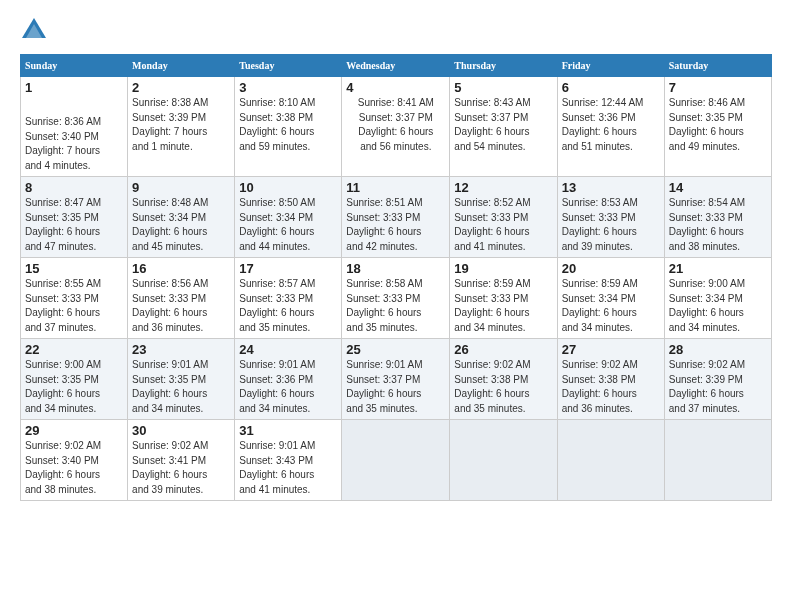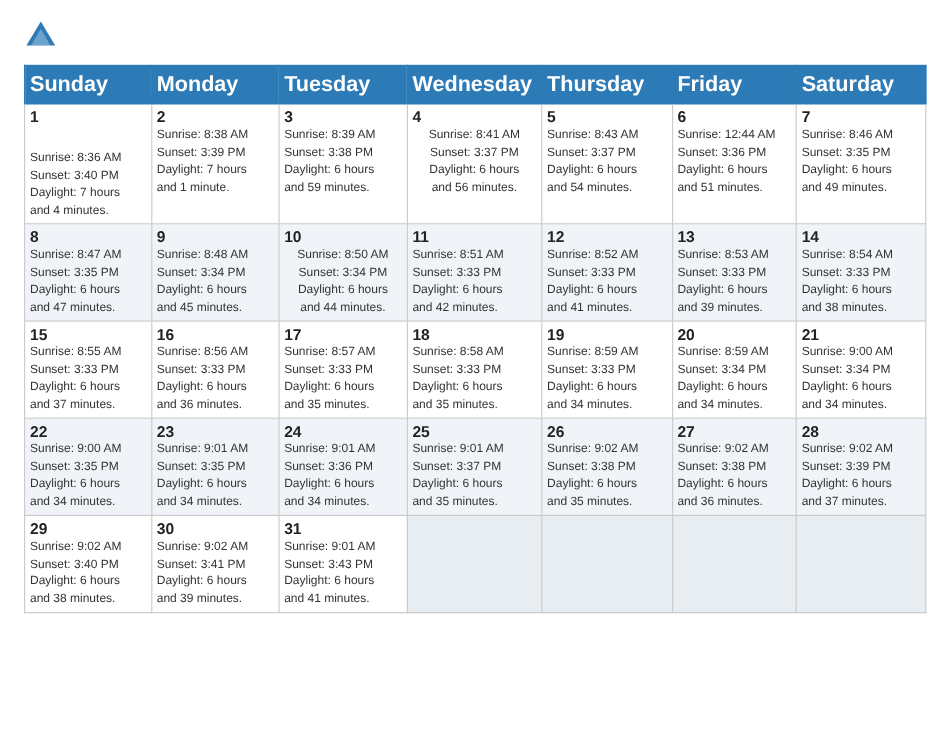--- a/index.html
+++ b/index.html
@@ -63,21 +63,22 @@
       border-collapse: collapse;
       font-size: 10.5px;
     }
     .calendar thead tr th {
       background: #2c7bb6;
       color: #fff;
       font-weight: bold;
       padding: 5px 4px;
       text-align: left;
       border: 1px solid #2c7bb6;
-      font-size: 18px;
+      font-size: 10px;
+      font-family: Liberation Serif, serif;
     }
     .calendar tbody tr td {
       border: 1px solid #ccc;
       padding: 3px 4px;
       vertical-align: top;
       width: 113px;
       background: #fff;
       height: 80px;
     }
     .calendar tbody tr:nth-child(even) td {
@@ -143,21 +144,21 @@
           </td>
           <td>
             <span class="day-num">2</span>
             <div class="day-info" style="white-space: pre-line;">Sunrise: 8:38 AM
 Sunset: 3:39 PM
 Daylight: 7 hours
 and 1 minute.</div>
           </td>
           <td>
             <span class="day-num">3</span>
-            <div class="day-info" style="white-space: pre-line;">Sunrise: 8:39 AM
+            <div class="day-info" style="white-space: pre-line;">Sunrise: 8:10 AM
 Sunset: 3:38 PM
 Daylight: 6 hours
 and 59 minutes.</div>
           </td>
           <td>
             <span class="day-num">4</span>
             <div class="day-info" style="white-space: pre-line; text-align: center;">Sunrise: 8:41 AM
 Sunset: 3:37 PM
 Daylight: 6 hours
 and 56 minutes.</div>
@@ -194,21 +195,21 @@
           </td>
           <td>
             <span class="day-num">9</span>
             <div class="day-info" style="white-space: pre-line;">Sunrise: 8:48 AM
 Sunset: 3:34 PM
 Daylight: 6 hours
 and 45 minutes.</div>
           </td>
           <td>
             <span class="day-num">10</span>
-            <div class="day-info" style="white-space: pre-line; text-align: center;">Sunrise: 8:50 AM
+            <div class="day-info" style="white-space: pre-line;">Sunrise: 8:50 AM
 Sunset: 3:34 PM
 Daylight: 6 hours
 and 44 minutes.</div>
           </td>
           <td>
             <span class="day-num">11</span>
             <div class="day-info" style="white-space: pre-line;">Sunrise: 8:51 AM
 Sunset: 3:33 PM
 Daylight: 6 hours
 and 42 minutes.</div>

